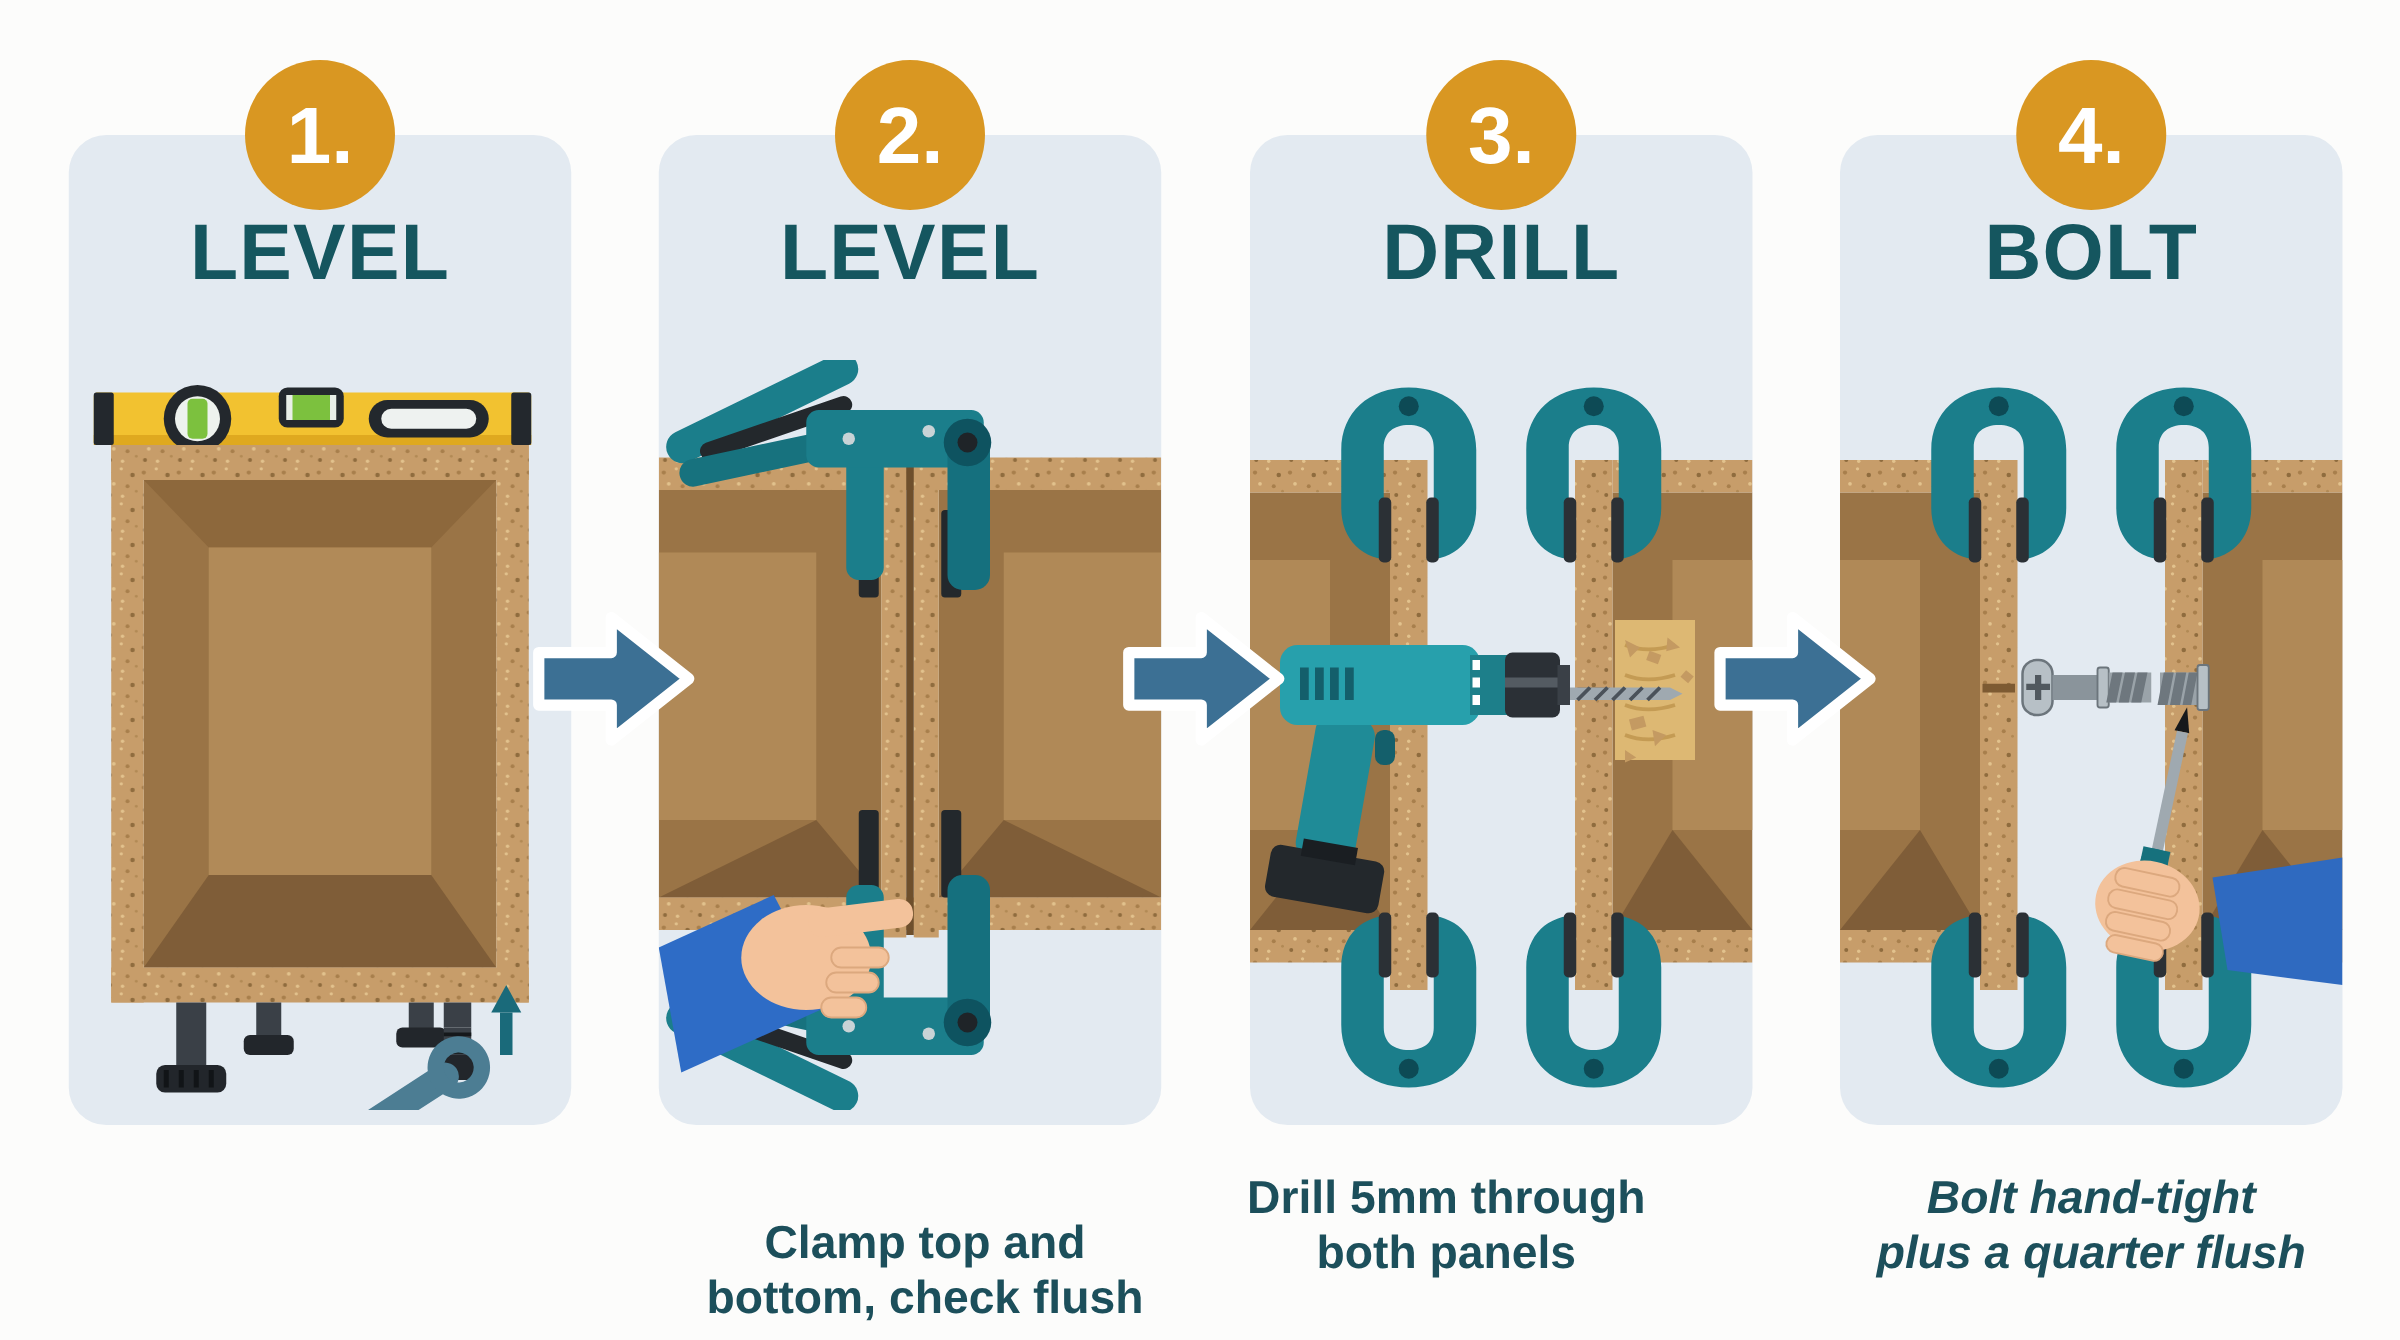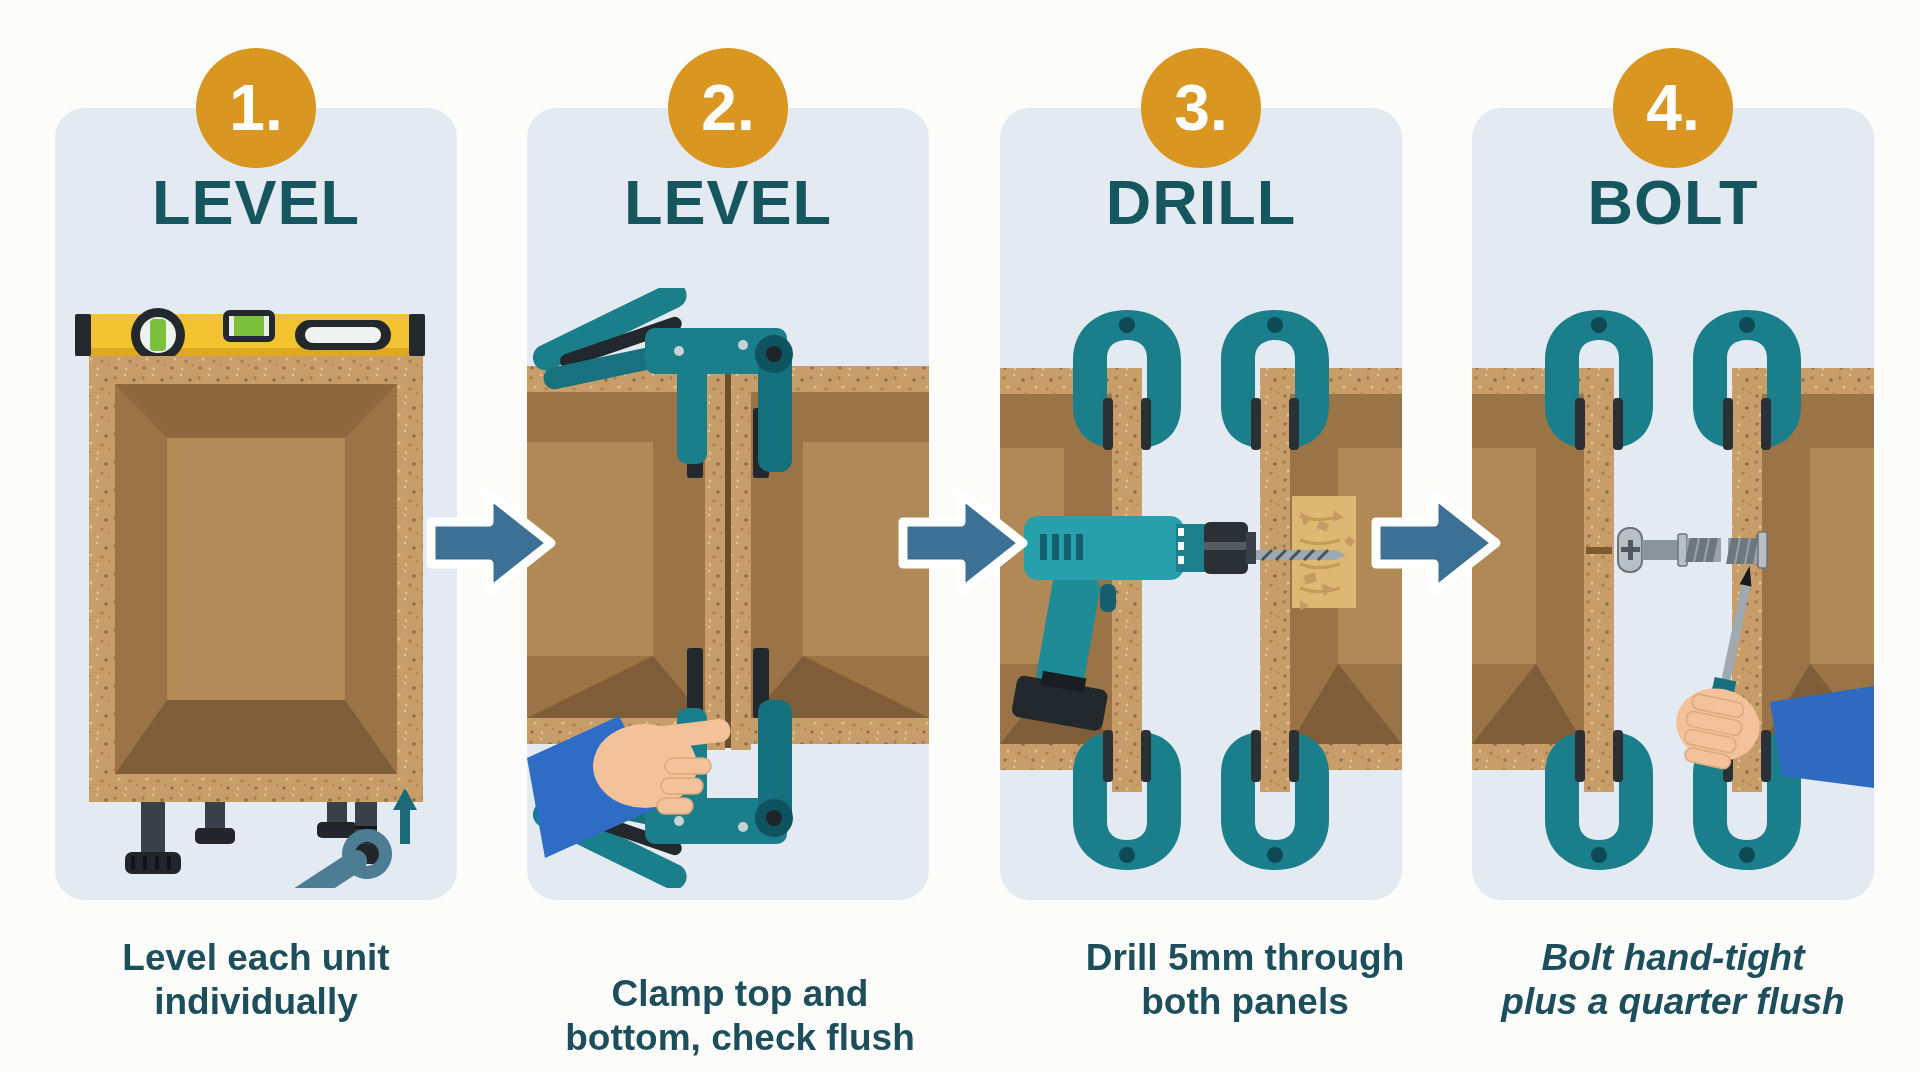--- a/index.html
+++ b/index.html
@@ -13,21 +13,21 @@
   .badge{position:absolute;left:50%;top:-60px;transform:translateX(-50%);
          width:120px;height:120px;border-radius:50%;
          background:var(--accent-orange);color:#ffffff;
          font-size:64px;font-weight:700;display:flex;align-items:center;justify-content:center;}
   .card-title{margin:0;padding-top:58px;text-align:center;
               font-size:63px;font-weight:700;letter-spacing:1px;color:var(--title-teal);}
   .illus{position:absolute;left:0;top:180px;width:402px;height:600px;}
 
   .caption{position:absolute;top:936px;width:480px;text-align:center;
            font-size:37px;font-weight:700;line-height:1.2;color:var(--caption-teal);}
-  .caption.p1{left:16px;} .caption.p2{left:500px;margin-top:36px;} .caption.p3{left:1005px;} .caption.p4{left:1433px;font-style:italic;}
+  .caption.p1{left:16px;} .caption.p2{left:500px;margin-top:36px;} .caption.p3{left:917px;} .caption.p4{left:1433px;font-style:italic;}
 
   .flow-arrow{position:absolute;top:484px;width:134px;height:118px;z-index:5;}
   .flow-arrow.a1{left:425px;} .flow-arrow.a2{left:897px;} .flow-arrow.a3{left:1370px;}
 </style>
 </head>
 <body>
 
 <div class="canvas">
 
   <div class="card c1">
@@ -288,23 +288,20 @@
       <g transform="rotate(12 258 380)">
         <ellipse cx="258" cy="438" rx="42" ry="36" fill="#f3c29b"></ellipse>
         <rect x="228" y="412" width="52" height="15" rx="7" fill="#f3c29b" stroke="#dca87e" stroke-width="1.5"></rect>
         <rect x="226" y="430" width="56" height="15" rx="7" fill="#f3c29b" stroke="#dca87e" stroke-width="1.5"></rect>
         <rect x="228" y="448" width="52" height="15" rx="7" fill="#f3c29b" stroke="#dca87e" stroke-width="1.5"></rect>
         <rect x="232" y="466" width="46" height="14" rx="7" fill="#f3c29b" stroke="#dca87e" stroke-width="1.5"></rect>
       </g>
     </svg>
   </div>
 
-  <div class="caption p1">
-    <span>Level each unit</span><br><span>individually</span>
-  </div>
   <div class="caption p2">
     <span>Clamp top and</span><br><span>bottom, check flush</span>
   </div>
   <div class="caption p3">
     <span>Drill 5mm through</span><br><span>both panels</span>
   </div>
   <div class="caption p4">
     <span>Bolt hand-tight</span><br><span>plus a quarter flush</span>
   </div>
 

